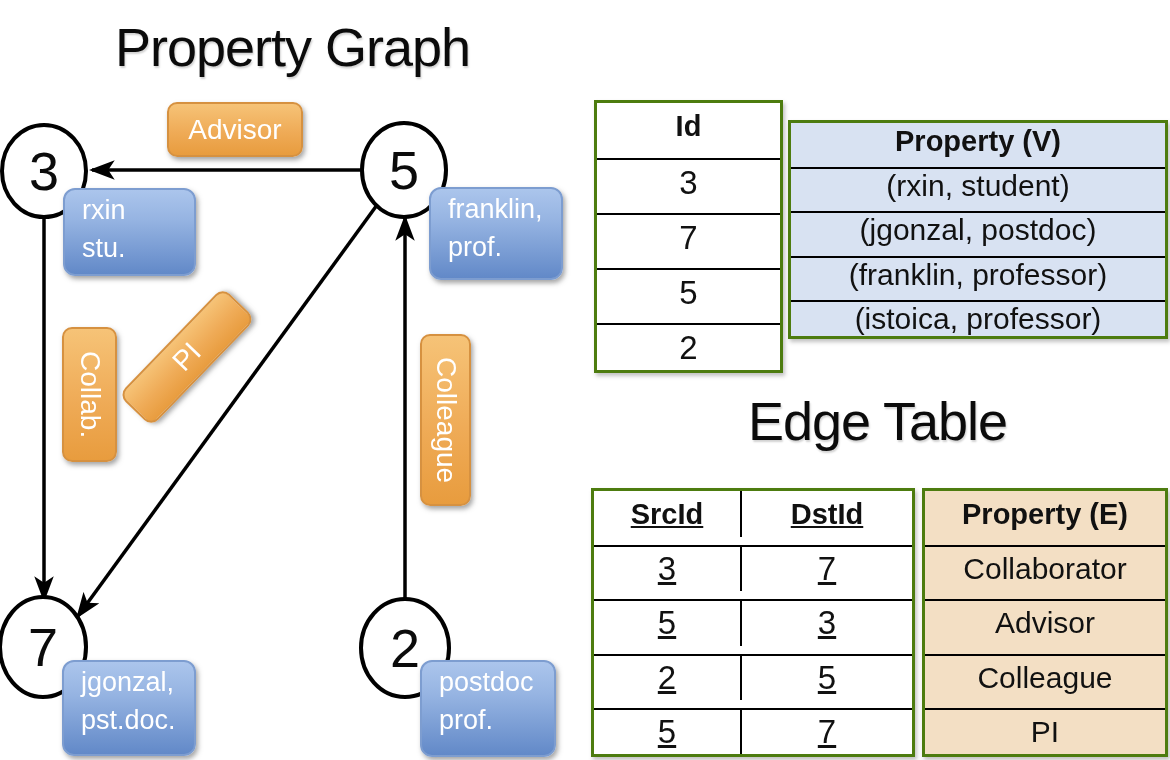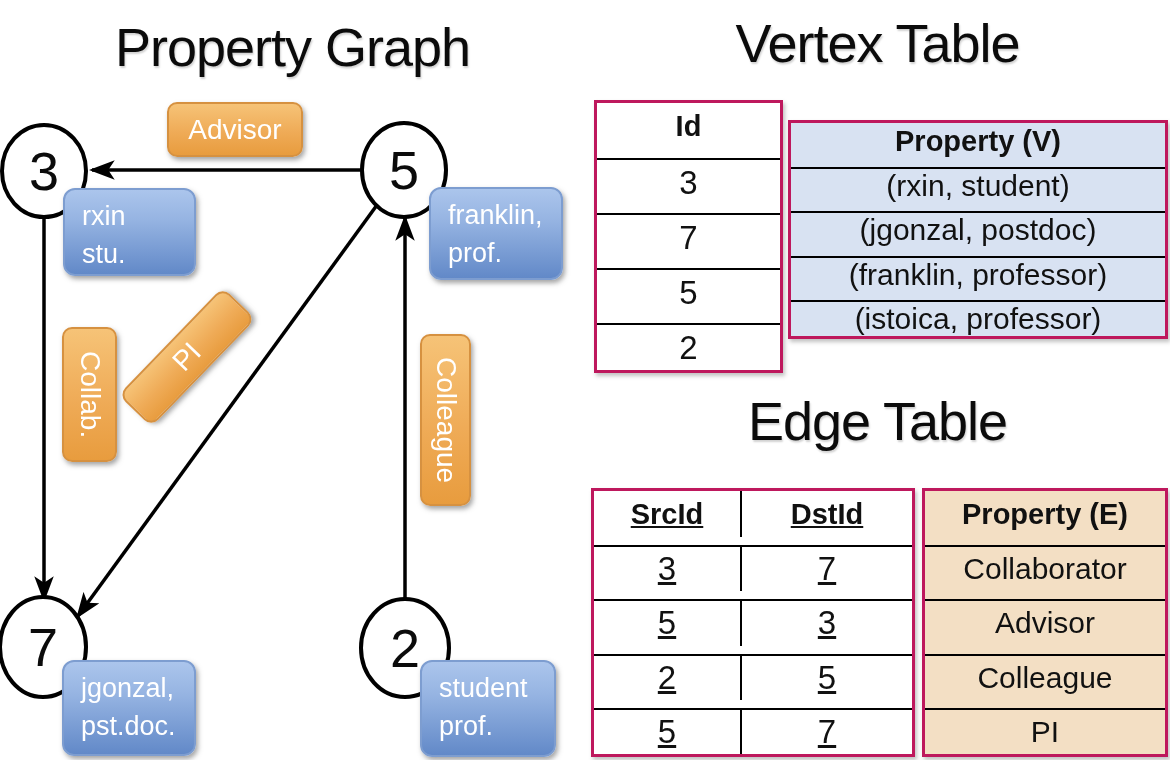--- a/index.html
+++ b/index.html
@@ -22,31 +22,31 @@
                 border:2px solid #d69140; border-radius:10px; color:#fff;
                 font-size:28px; box-shadow:2px 3px 5px rgba(90,90,90,0.55); }
   .edge-label .vtext { writing-mode:vertical-rl; }
 
   #advisor-label   { left:167px; top:102px; width:136px; height:55px; }
   #collab-label    { left:62px;  top:327px; width:55px;  height:135px; }
   #colleague-label { left:420px; top:334px; width:51px;  height:172px; }
   #pi-label        { left:112px; top:334px; width:150px; height:46px; transform:rotate(-46deg); }
 
   .prop-box { position:absolute; border-radius:12px; color:#fff; font-size:27px; line-height:1.42;
-              padding:7px 6px 0 17px;
+              padding:1px 6px 0 17px;
               background:linear-gradient(180deg,#abc5ec 0%, #96b4e2 35%, #6289c8 100%);
               border:2px solid #7d9dd0; box-shadow:2px 3px 5px rgba(90,90,90,0.55); }
   #rxin-box     { left:63px;  top:188px; width:133px; height:88px; }
   #franklin-box { left:429px; top:187px; width:134px; height:93px; }
   #jgonzal-box  { left:62px;  top:660px; width:134px; height:96px; }
   #istoica-box  { left:420px; top:660px; width:136px; height:97px; }
   .prop-line { display:block; }
 
   
-  .subtable { position:absolute; border:3px solid #be185d; display:grid; background:#fff;
+  .subtable { position:absolute; border:3px solid #4d7c0f; display:grid; background:#fff;
               box-shadow:2px 3px 4px rgba(120,120,120,0.45);gap:8px; }
   .subtable.blue { background:#d8e2f2; }
   .subtable.tan  { background:#f3dfc4; }
 
   .cell { display:flex; align-items:center; justify-content:center;
           font-size:30px; border-top:2px solid #000; }
   .cell.first { border-top:none; }
   .cell.th { font-weight:700; font-size:29px; }
   .cell.num { font-size:33px; }
 
@@ -111,25 +111,24 @@
   </div>
   <div id="franklin-box" class="prop-box">
     <span class="prop-line">franklin,</span>
     <span class="prop-line">prof.</span>
   </div>
   <div id="jgonzal-box" class="prop-box">
     <span class="prop-line">jgonzal,</span>
     <span class="prop-line">pst.doc.</span>
   </div>
   <div id="istoica-box" class="prop-box">
-    <span class="prop-line">student</span>
+    <span class="prop-line">postdoc</span>
     <span class="prop-line">prof.</span>
   </div>
 
-  <div id="vtable-title" class="big-title">Vertex Table</div>
 
   <div id="vt-id" class="subtable">
     <div class="cell th first">Id</div>
     <div class="cell num">3</div>
     <div class="cell num">7</div>
     <div class="cell num">5</div>
     <div class="cell num">2</div>
   </div>
   <div id="vt-prop" class="subtable blue">
     <div class="cell th first">Property (V)</div>

